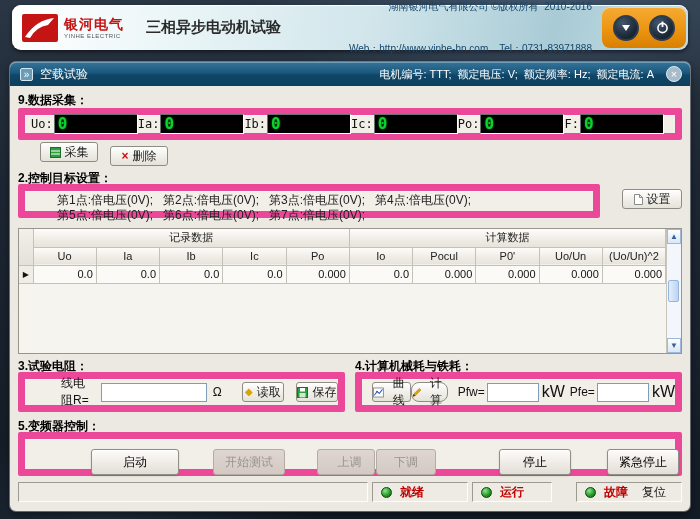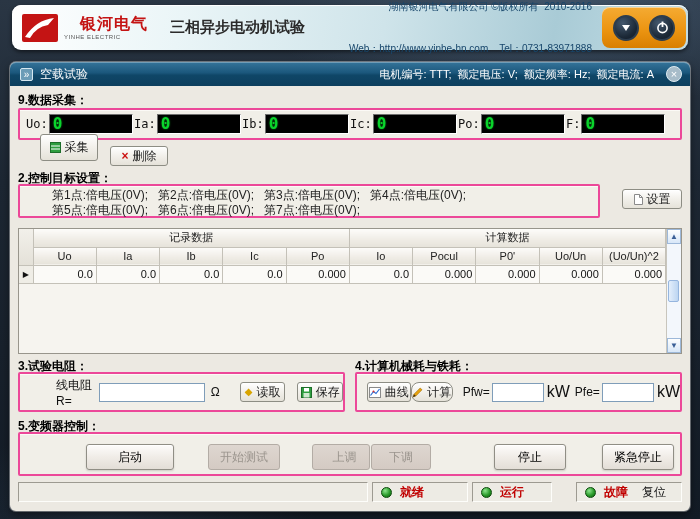--- a/index.html
+++ b/index.html
@@ -17,21 +17,21 @@
   
   .app-header{
     position:absolute; left:12px; top:5px; width:676px; height:45px;
     border-radius:9px;
     background:linear-gradient(100deg,#ffffff 0%,#eaf5f7 25%,#cfe4ea 55%,#a9cbd6 80%,#c2dde5 100%);
     box-shadow:0 2px 4px rgba(0,0,0,.55), inset 0 1px 0 rgba(255,255,255,.9);
     display:flex; align-items:center;
   }
   .logo-mark{ margin-left:10px; flex:0 0 auto; }
   .logo-text{ margin-left:6px; line-height:1; }
-  .logo-cn{ font-size:16px; font-weight:bold; color:#c41414; letter-spacing:1px; display:block;margin-left:16px; }
+  .logo-cn{ font-size:14px; font-weight:bold; color:#c41414; letter-spacing:1px; display:block; }
   .logo-en{ font-size:6px; color:#555; letter-spacing:.5px; display:block; margin-top:2px; }
   .app-title{ margin-left:22px; font-size:15px; font-weight:bold; color:#2b2b2b; }
   .company{ margin-left:auto; margin-right:10px; font-size:10px; color:#17466b;
             text-align:right; line-height:14px; white-space:pre; }
   .win-controls{
     flex:0 0 auto; width:84px; height:41px; margin-right:2px;
     border-radius:8px;
     background:linear-gradient(180deg,#f5ab33 0%,#ec9512 55%,#d97f00 100%);
     box-shadow:inset 0 1px 0 rgba(255,255,255,.5);
     display:flex; align-items:center; justify-content:center; gap:10px;
@@ -64,21 +64,21 @@
   .panel-title{ margin-left:7px; font-size:12px; }
   .motor-info{ margin-left:auto; margin-right:12px; font-size:11px; white-space:pre; }
   .panel-close{ width:16px; height:16px; margin-right:8px; border-radius:50%;
     background:#a7bcc9; border:1px solid #dcebf2; color:#fff; font-size:11px;
     line-height:14px; text-align:center; cursor:pointer; }
 
   .sec-heading{ position:absolute; font-size:12px; font-weight:bold; color:#000; }
 
   .gbox{
     position:absolute; background:#F1EFE8;
-    border:2px solid #ec4899; border-radius:2px;
+    border:7px solid #ec4899; border-radius:2px;
     box-shadow:inset 0 1px 0 #fbfaf6;
   }
 
   
   #sec1-box{ left:8px; top:46px; width:664px; height:32px;
              display:flex; align-items:center; padding:0 6px; }
   .led-item{ display:flex; align-items:center; flex:1; }
   .led-label{ font-family:"DejaVu Sans Mono",monospace; font-size:12px; color:#111;
               margin-right:1px; white-space:pre; }
   .led-box{ width:84px; height:20px; background:#000;
@@ -89,21 +89,21 @@
 
   
   .btn{
     display:inline-flex; align-items:center; justify-content:center; gap:4px;
     background:linear-gradient(180deg,#ffffff 0%,#f3f1ec 45%,#e5e2d9 100%);
     border:1px solid #8d8d84; border-radius:3px;
     font-size:12px; color:#1a1a1a; cursor:pointer;
     box-shadow:inset 0 1px 0 rgba(255,255,255,.8);
   }
   .btn-abs{ position:absolute; }
-  #collect-btn{ left:30px; top:72px; width:58px; height:27px; }
+  #collect-btn{ left:30px; top:80px; width:58px; height:20px; }
   #delete-btn{ left:100px; top:84px; width:58px; height:20px; }
   .icon-x{ color:#cc1111; font-weight:bold; font-size:12px; line-height:1; }
   .icon-diamond{ color:#d8a400; font-size:10px; line-height:1; }
 
   
   #sec2-box{ left:8px; top:122px; width:582px; height:34px; padding:2px 0 0 32px;
              font-size:12px; line-height:15px; color:#222; }
   .target-line{ white-space:pre; }
   #settings-btn{ left:612px; top:127px; width:60px; height:20px; }
 

